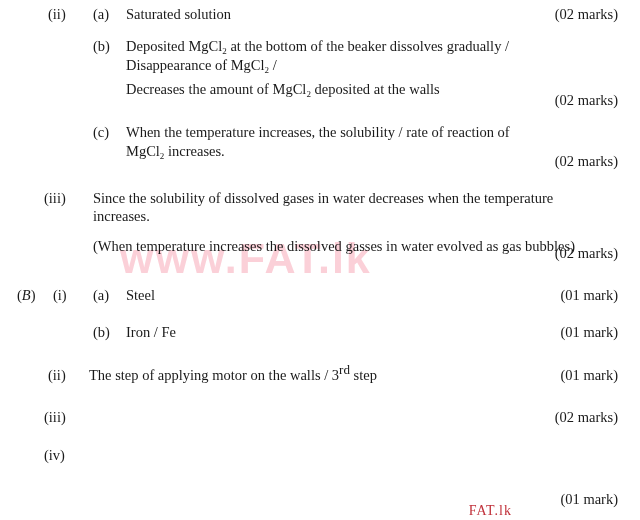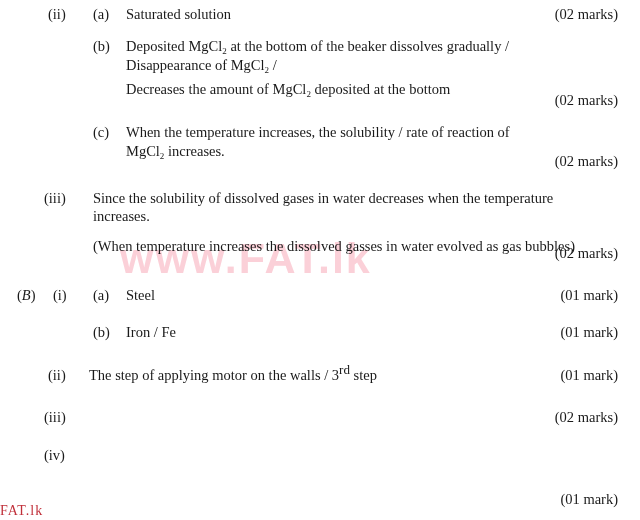--- a/index.html
+++ b/index.html
@@ -33,21 +33,21 @@
       line-height: 64px;
       z-index: 0;
       white-space: nowrap;
     }
     .content { position: absolute; inset: 0; z-index: 1; text-decoration: underline; }
     .footer {
       position: absolute;
       left: 0;
       width: 512px;
       top: 502px;
-      text-align: left;
+      text-align: right;
       color: #c0303a;
       font-size: 14px;
       letter-spacing: 1px;
     }
     .italic { font-style: italic; }
   </style>
 </head>
 <body>
 
 <div class="watermark">www.FAT.lk</div>
@@ -55,21 +55,21 @@
 <div class="content">
 
   <span class="abs" style="left:48px; top:5px;">(ii)</span>
   <span class="abs" style="left:93px; top:5px;">(a)</span>
   <span class="abs" style="left:126px; top:5px;">Saturated solution</span>
   <span class="mark" style="top:5px;">(02 marks)</span>
 
   <span class="abs" style="left:93px; top:37px;">(b)</span>
   <span class="abs" style="left:126px; top:37px;"><span>Deposited MgCl</span><sub>2</sub><span> at the bottom of the beaker dissolves gradually /</span></span>
   <span class="abs" style="left:126px; top:56px;"><span>Disappearance of MgCl</span><sub>2</sub><span>  /</span></span>
-  <span class="abs" style="left:126px; top:80px;"><span>Decreases the amount of MgCl</span><sub>2</sub><span> deposited at the bottom</span></span>
+  <span class="abs" style="left:126px; top:80px;"><span>Decreases the amount of MgCl</span><sub>2</sub><span> deposited at the walls</span></span>
   <span class="mark" style="top:91px;">(02 marks)</span>
 
   <span class="abs" style="left:93px; top:123px;">(c)</span>
   <span class="abs" style="left:126px; top:123px;">When the temperature increases, the solubility / rate of reaction of</span>
   <span class="abs" style="left:126px; top:142px;"><span>MgCl</span><sub>2</sub><span> increases.</span></span>
   <span class="mark" style="top:152px;">(02 marks)</span>
 
   <span class="abs" style="left:44px; top:189px;">(iii)</span>
   <span class="abs" style="left:93px; top:189px;">Since the solubility of dissolved gases in water decreases when the temperature</span>
   <span class="abs" style="left:93px; top:207px;">increases.</span>

